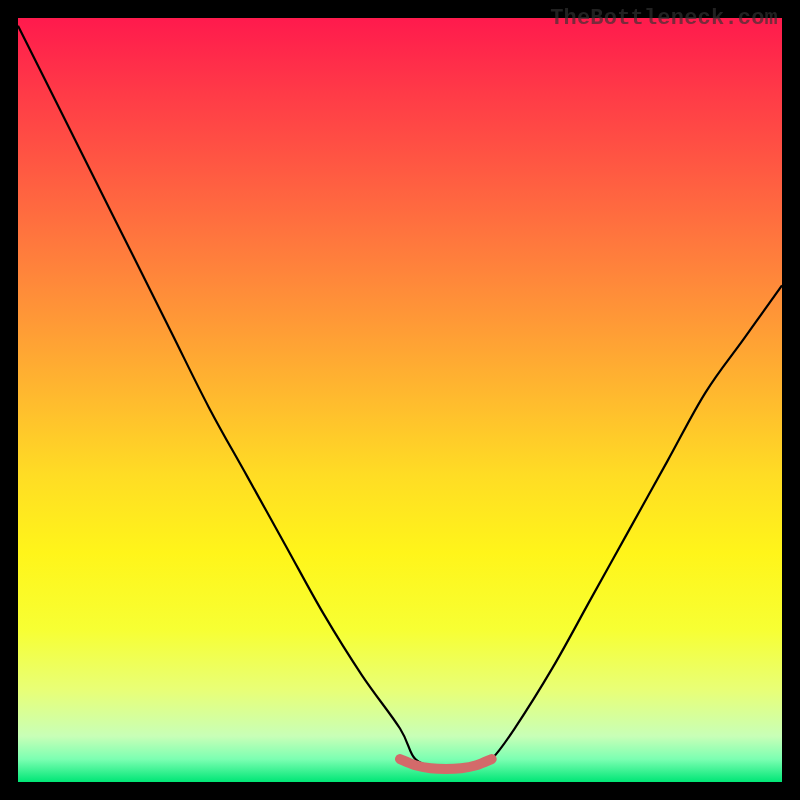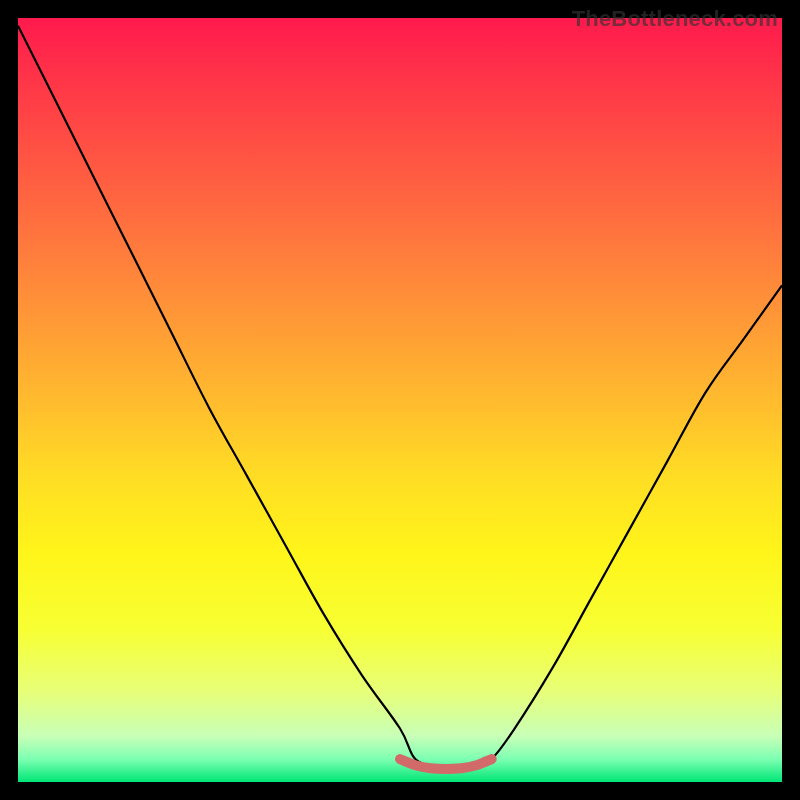--- a/index.html
+++ b/index.html
@@ -33,21 +33,21 @@
       #e8ff77 88%,
       #c8ffb7 94%,
       #7cffb2 97%,
       #00e676 100%
     );
   }
   .watermark {
     position: absolute;
     top: 6px;
     right: 22px;
-    font-family: Liberation Sans, sans-serif;
+    font-family: Liberation Mono, monospace;
     font-size: 22px;
     font-weight: 600;
     color: #333;
     opacity: 0.65;
     letter-spacing: 0.2px;
   }
   svg.curves {
     position: absolute;
     top: 0;
     left: 0;

